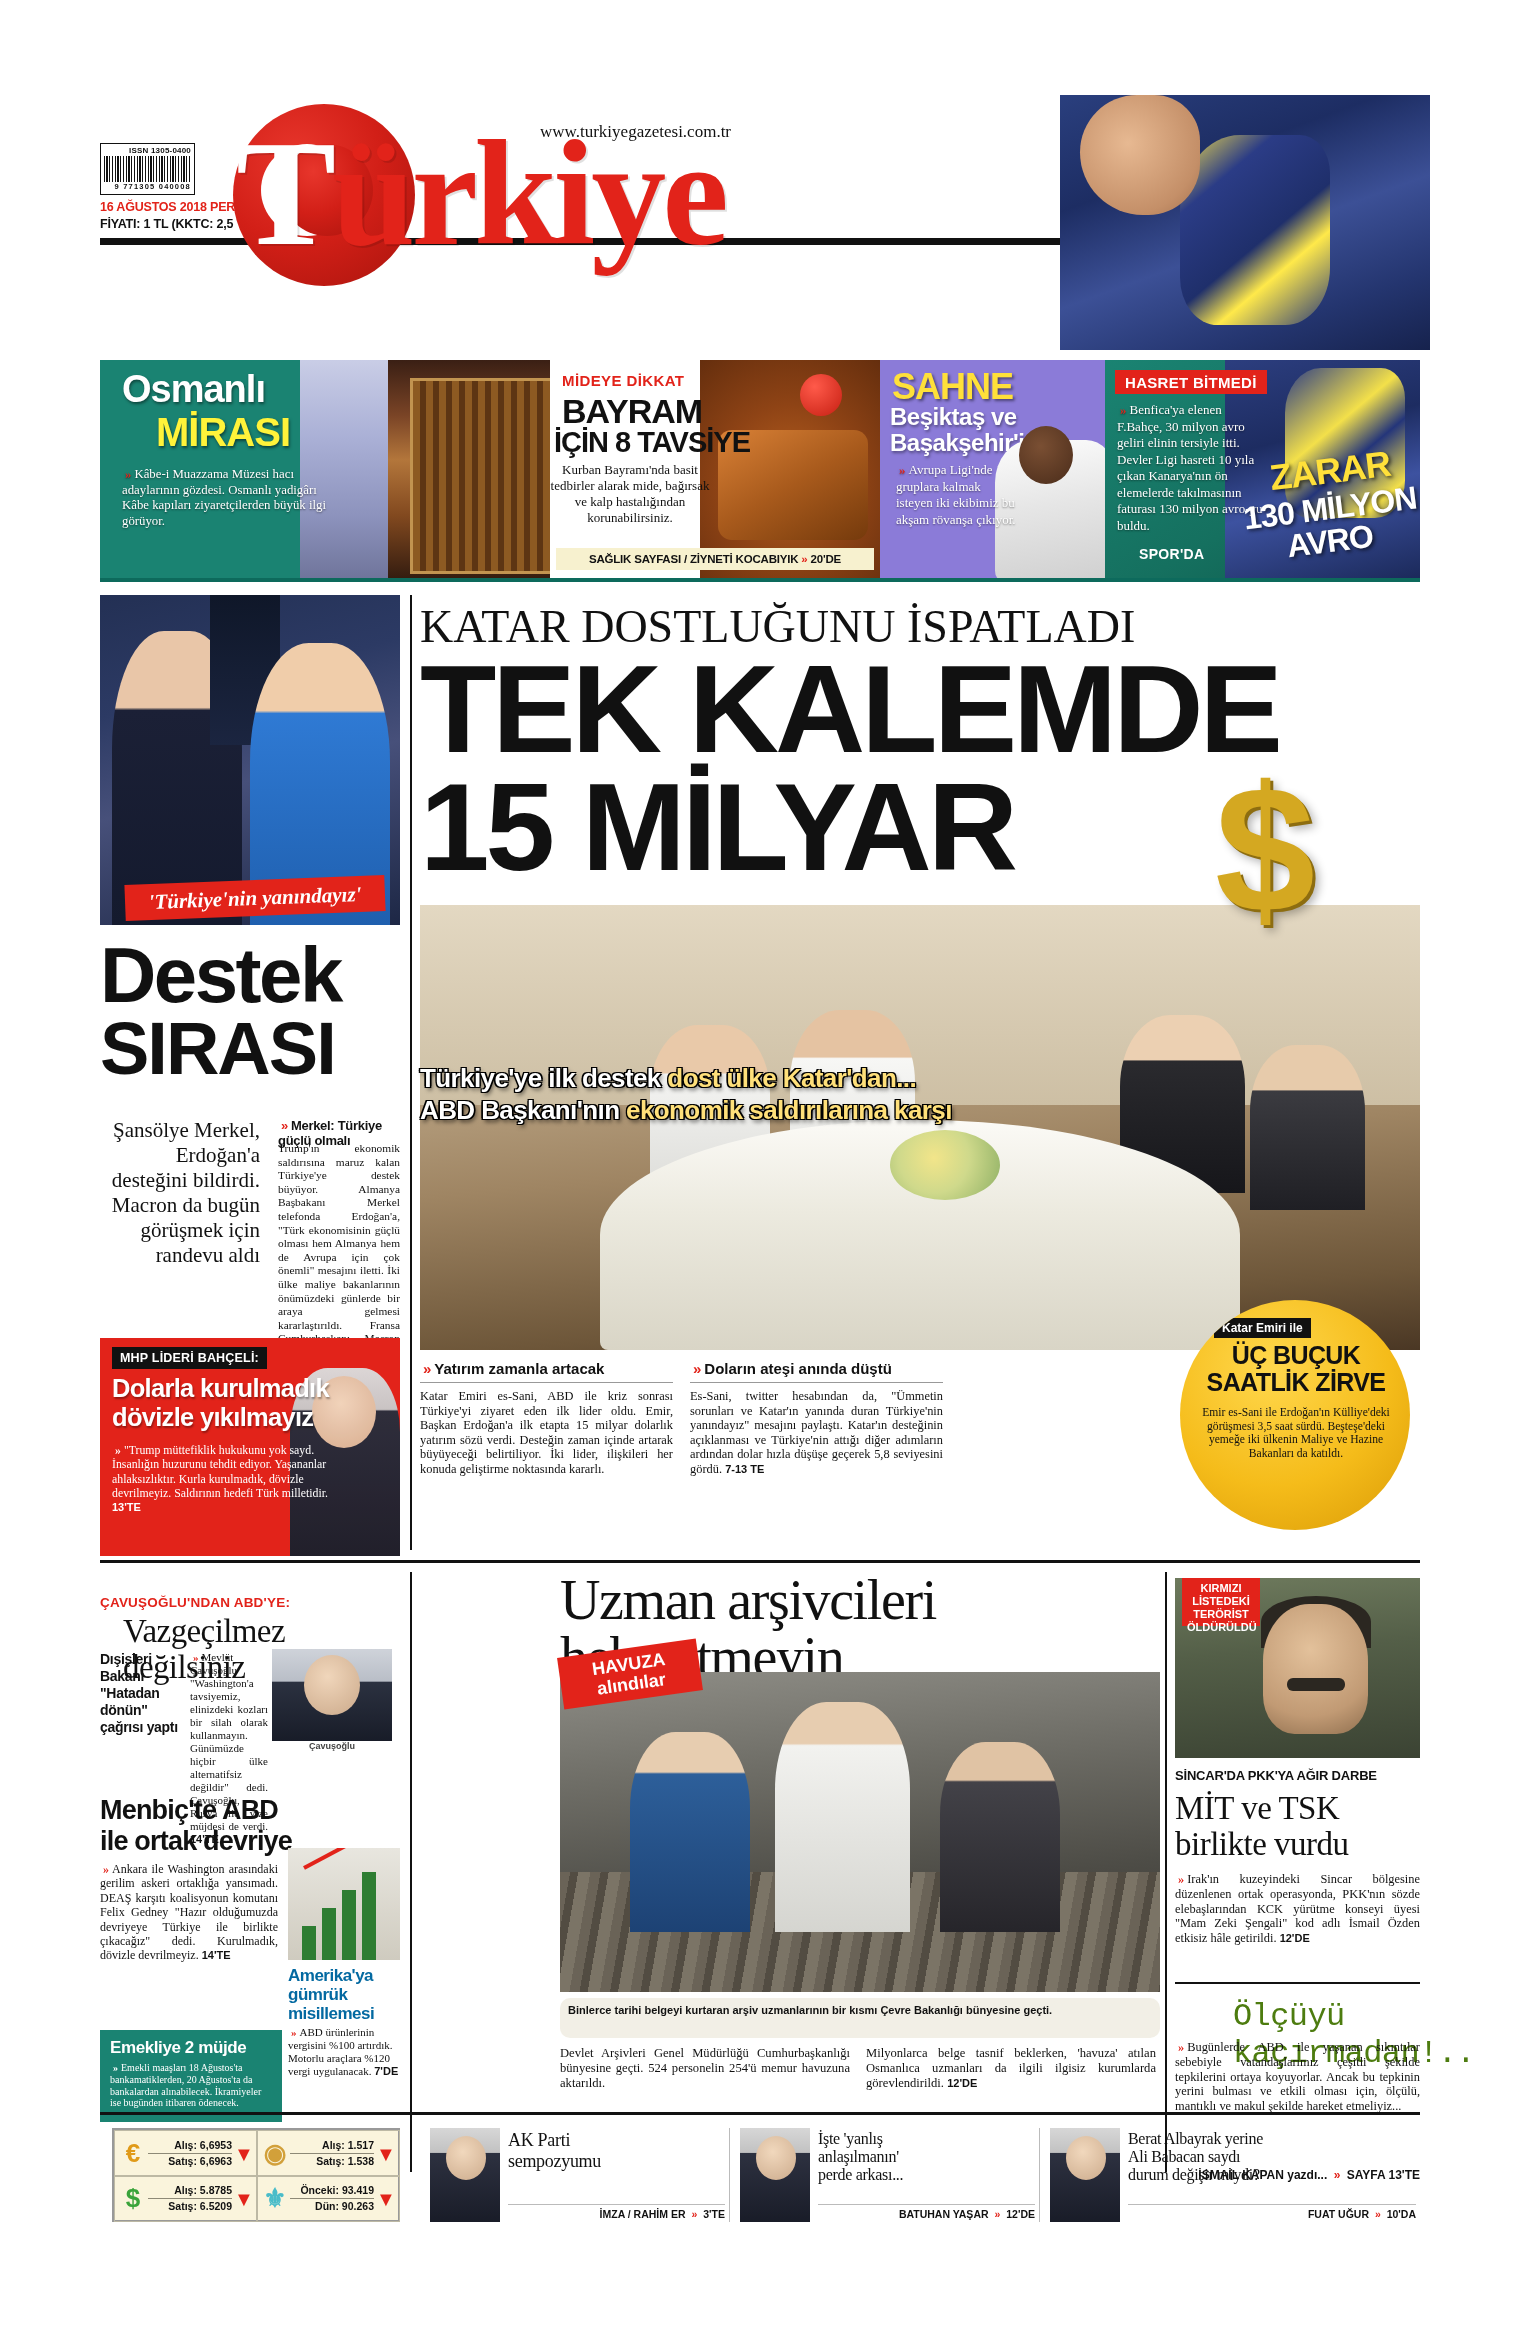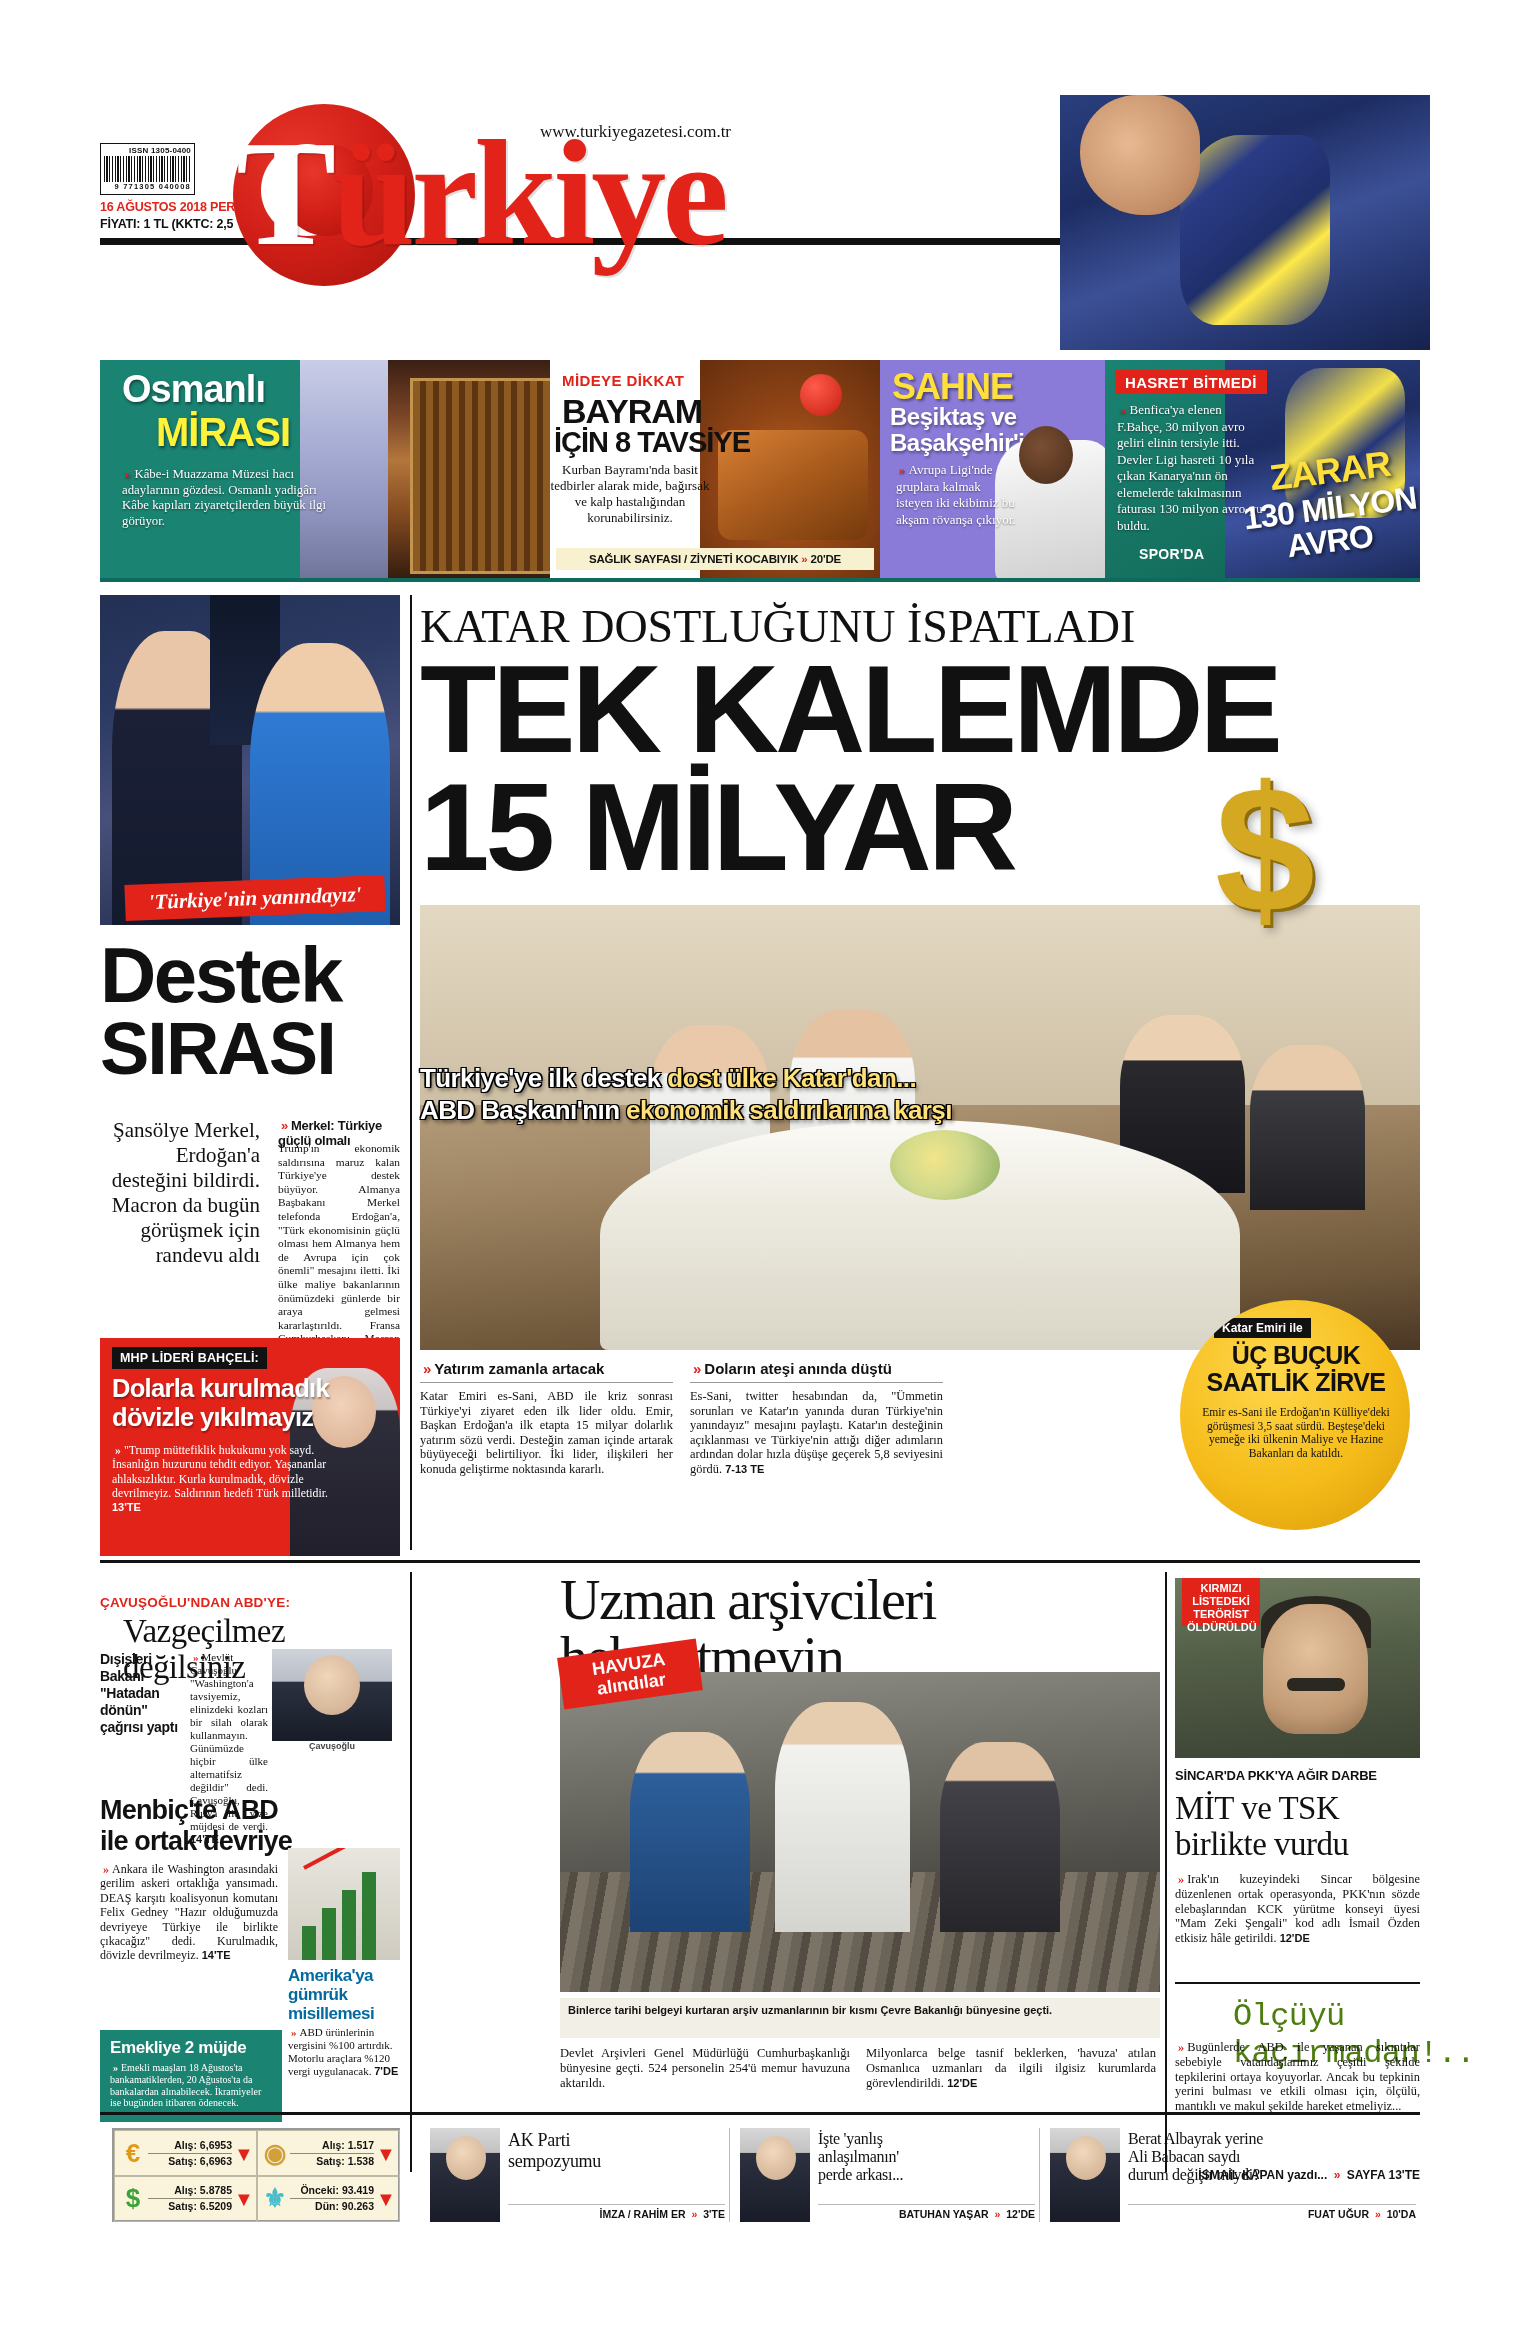--- a/index.html
+++ b/index.html
@@ -492,21 +492,21 @@
     position:absolute; left:380px; top:70px; width:120px; height:190px;
     background: linear-gradient(180deg,#e0c3a4 0%,#e0c3a4 20%,#434248 21%,#26252a 100%); border-radius:38% 38% 0 0;
   }
   .uzman-photo .debris {
     position:absolute; left:0; bottom:0; width:600px; height:120px;
     background: repeating-linear-gradient(100deg,#6a6357 0 10px,#524c42 10px 18px,#7b7466 18px 30px);
   }
   .uzman-cap {
     position:absolute; left:560px; top:1998px; width:600px; height:40px; background:#f2efe6;
     padding:5px 8px; font-family:"Liberation Sans",sans-serif; font-weight:700; font-size:11px;
-    line-height:14px; color:#111;
+    line-height:14px; color:#111;border-radius:10px;
   }
   .uzman-body {
     position:absolute; left:560px; top:2046px; width:600px;
     font-family:"Liberation Serif",serif; font-size:12.6px; line-height:15px; color:#111; text-align:justify;
   }
   .kirmizi-tag {
     position:absolute; left:1182px; top:1578px; width:78px; height:48px; background:#e2231a;
     color:#fff; font-family:"Liberation Sans",sans-serif; font-weight:700; font-size:11px;
     line-height:13px; padding:4px 5px; z-index:6; text-align:center;
   }

